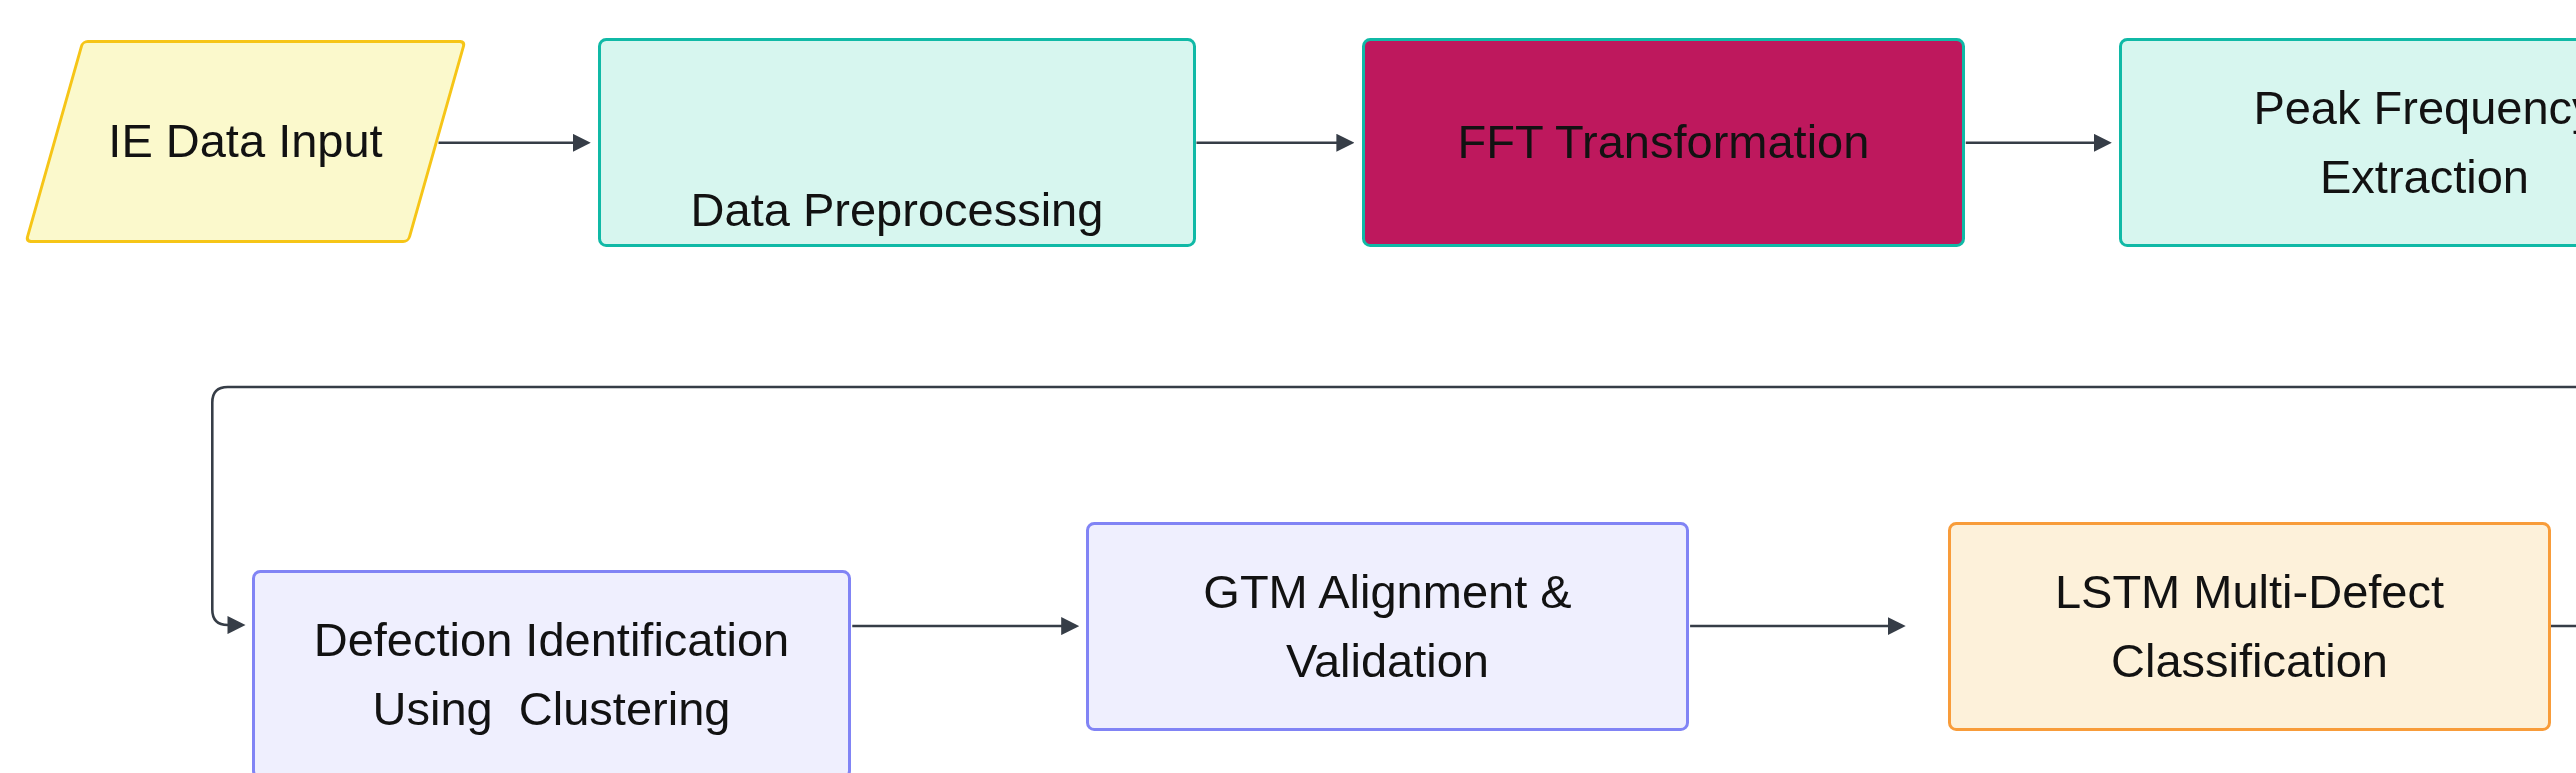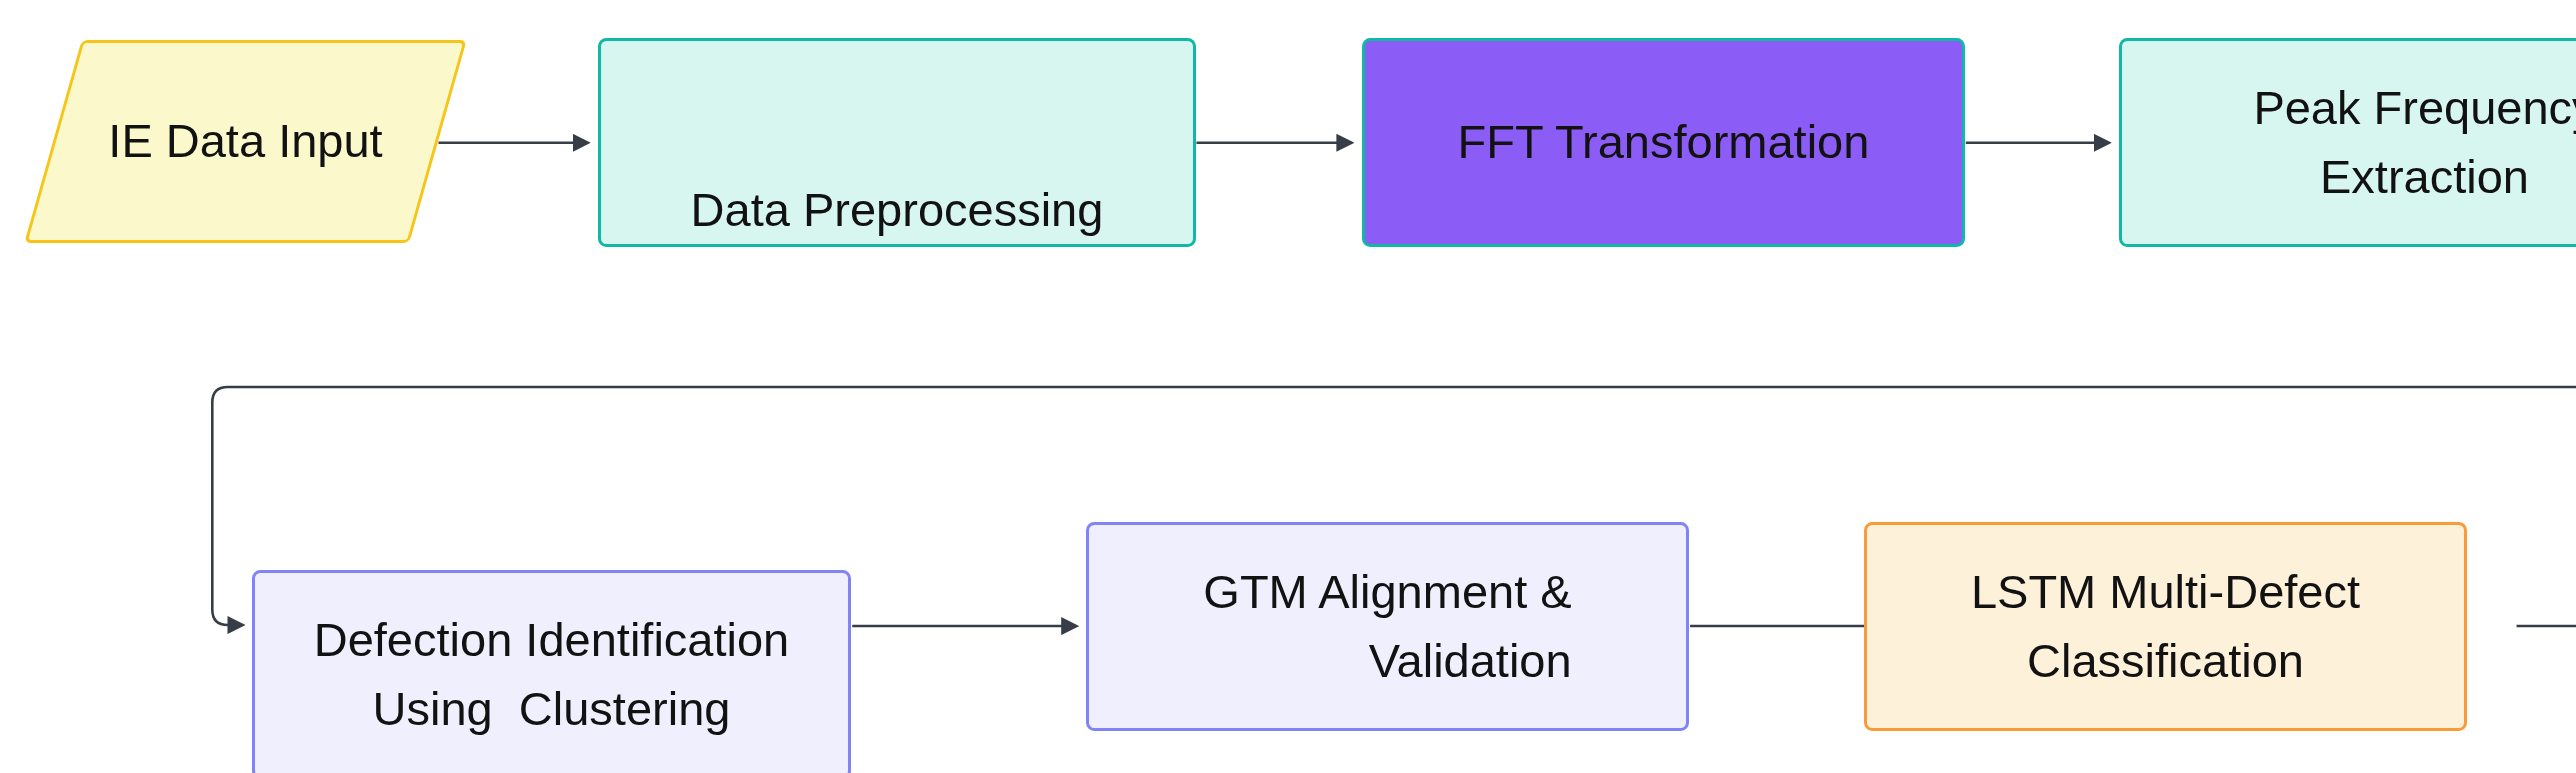--- a/index.html
+++ b/index.html
@@ -42,22 +42,22 @@
   }
 
   
   .n-input  { left: 23px;   top: 40px; width: 445px;  height: 203px; }
   .n-prep   { left: 598px; top: 38px; width: 598px; height: 209px; align-items: flex-end; }
   .n-fft    { left: 1362px; top: 38px; width: 603px; height: 209px; }
   .n-peak   { left: 2119px; top: 38px; width: 611px; height: 209px; }
 
   
   .n-clust  { left: 252px;  top: 522px; width: 599px; height: 209px; margin-top: 48px; }
-  .n-gtm    { left: 1086px; top: 522px; width: 603px; height: 209px; text-align: right; }
-  .n-lstm   { left: 1864px; top: 522px; width: 603px; height: 209px; }
+  .n-gtm    { left: 1086px; top: 522px; width: 603px; height: 209px; }
+  .n-lstm   { left: 1948px; top: 522px; width: 603px; height: 209px; }
 
   
   .para-shape {
     position: absolute;
     left: 30px; right: 30px; top: 0; bottom: 0;
     border: 3.6px solid;
     border-radius: 6.2px;
     transform: skewX(-15.8deg);
     box-sizing: border-box;
   }
@@ -86,21 +86,21 @@
 
   <div class="node n-input">
     <div class="para-shape" style="background-color: rgb(251, 249, 204); border-color: rgb(246, 197, 23);"></div>
     <span class="node-label">IE Data Input</span>
   </div>
 
   <div class="node node-rect n-prep" style="background-color: rgb(215, 246, 239); border-color: rgb(16, 185, 166);">
     <span class="node-label">Data Preprocessing</span>
   </div>
 
-  <div class="node node-rect n-fft" style="background-color: #8b5cf6; border-color: rgb(16, 185, 166);">
+  <div class="node node-rect n-fft" style="background-color: #be185d; border-color: rgb(16, 185, 166);">
     <span class="node-label">FFT Transformation</span>
   </div>
 
   <div class="node node-rect n-peak" style="background-color: rgb(215, 246, 239); border-color: rgb(16, 185, 166);">
     <span class="node-label">Peak Frequency
 Extraction</span>
   </div>
 
   <div class="node node-rect n-clust" style="background-color: rgb(239, 239, 254); border-color: rgb(129, 132, 245);">
     <span class="node-label">Defection Identification

